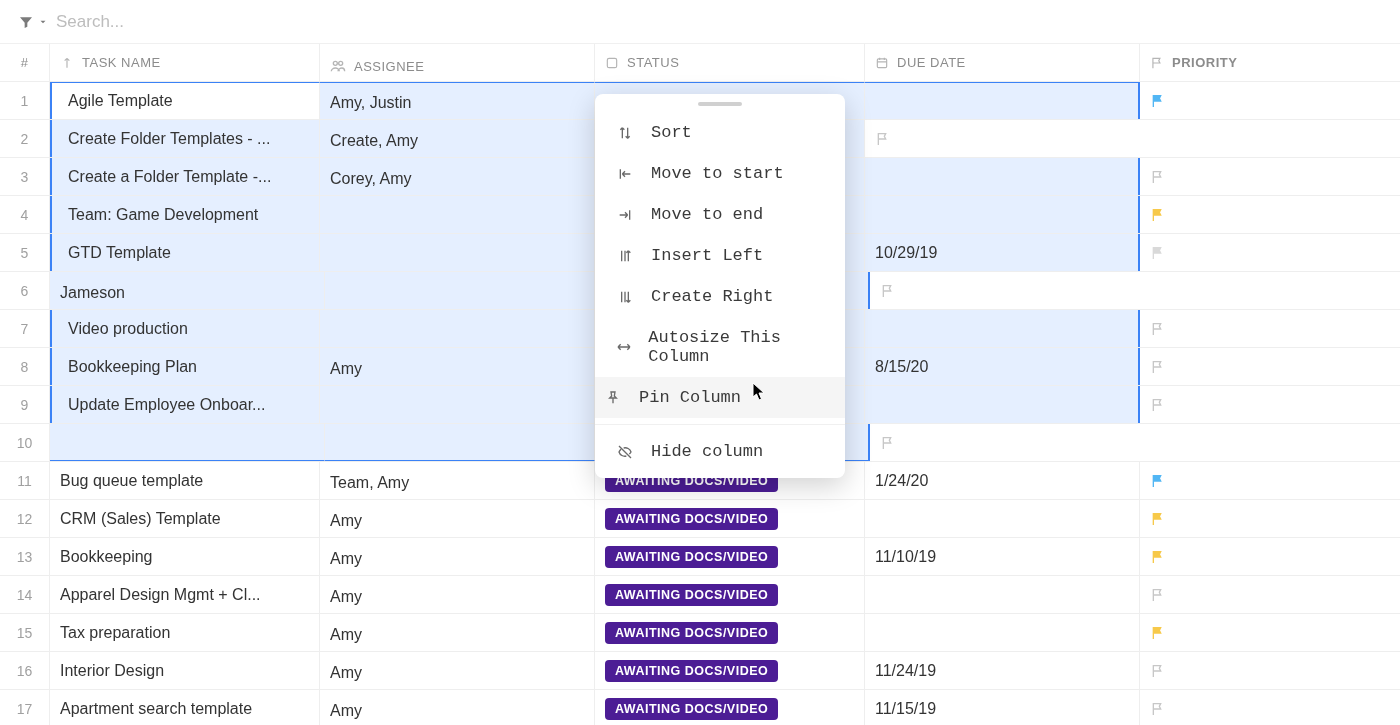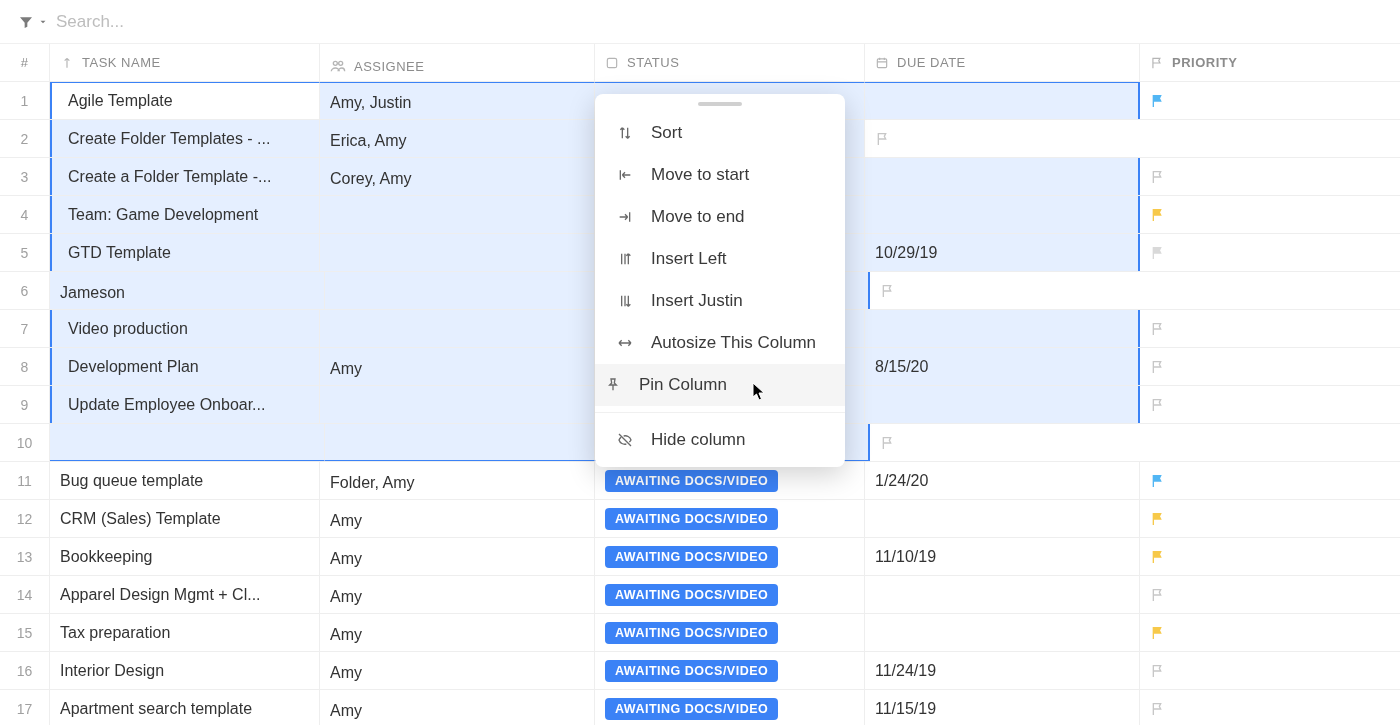--- a/index.html
+++ b/index.html
@@ -83,21 +83,21 @@
   .row.selected.last-selected .col-task,
   .row.selected.last-selected .col-assignee,
   .row.selected.last-selected .col-status,
   .row.selected.last-selected .col-due { border-bottom: 1px solid #3b82f6; }
   .selection-right-edge {
     border-right: 2px solid #3b82f6 !important;
   }
 
   
   .status-badge {
-    background: #3b82f6;
+    background: #4c1d95;
     color: #fff;
     font-size: 12.5px;
     font-weight: 600;
     letter-spacing: 0.5px;
     padding: 4px 10px;
     border-radius: 4px;
   }
 
   
   .flag {
@@ -112,20 +112,21 @@
   .context-menu {
     position: absolute;
     top: 94px;
     left: 595px;
     width: 250px;
     background: #fff;
     border-radius: 8px;
     box-shadow: 0 8px 28px rgba(0,0,0,0.18);
     padding: 6px 0;
     z-index: 50;
+    font-family: Liberation Mono, monospace;
   }
   .context-menu .drag-handle {
     width: 44px; height: 4px; border-radius: 3px; background: #d0d0d0;
     margin: 2px auto 6px;
   }
   .menu-item {
     display: flex;
     align-items: center;
     gap: 16px;
     padding: 11px 20px;
@@ -214,21 +215,21 @@
           <span class="flag flag-blue">
             <svg width="16" height="16" viewBox="0 0 24 24" stroke-width="2">
               <path d="M5 3v18M5 4h11l-2 4 2 4H5z"></path>
             </svg>
           </span>
         </div>
       </div>
       <div class="row selected">
         <div class="cell col-num">2</div>
         <div class="cell col-task">Create Folder Templates - ...</div>
-        <div class="cell col-assignee">Erica, Amy</div>
+        <div class="cell col-assignee">Create, Amy</div>
         <div class="cell col-status"></div>
         <div class="cell col-priority">
           <span class="flag flag-outline">
             <svg width="16" height="16" viewBox="0 0 24 24" stroke-width="2">
               <path d="M5 3v18M5 4h11l-2 4 2 4H5z"></path>
             </svg>
           </span>
         </div>
       </div>
       <div class="row selected">
@@ -295,21 +296,21 @@
         <div class="cell col-priority">
           <span class="flag flag-outline">
             <svg width="16" height="16" viewBox="0 0 24 24" stroke-width="2">
               <path d="M5 3v18M5 4h11l-2 4 2 4H5z"></path>
             </svg>
           </span>
         </div>
       </div>
       <div class="row selected">
         <div class="cell col-num">8</div>
-        <div class="cell col-task">Development Plan</div>
+        <div class="cell col-task">Bookkeeping Plan</div>
         <div class="cell col-assignee">Amy</div>
         <div class="cell col-status"></div>
         <div class="cell col-due selection-right-edge">8/15/20</div>
         <div class="cell col-priority">
           <span class="flag flag-outline">
             <svg width="16" height="16" viewBox="0 0 24 24" stroke-width="2">
               <path d="M5 3v18M5 4h11l-2 4 2 4H5z"></path>
             </svg>
           </span>
         </div>
@@ -337,21 +338,21 @@
           <span class="flag flag-outline">
             <svg width="16" height="16" viewBox="0 0 24 24" stroke-width="2">
               <path d="M5 3v18M5 4h11l-2 4 2 4H5z"></path>
             </svg>
           </span>
         </div>
       </div>
       <div class="row">
         <div class="cell col-num">11</div>
         <div class="cell col-task">Bug queue template</div>
-        <div class="cell col-assignee">Folder, Amy</div>
+        <div class="cell col-assignee">Team, Amy</div>
         <div class="cell col-status">
           <span class="status-badge">AWAITING DOCS/VIDEO</span>
         </div>
         <div class="cell col-due">1/24/20</div>
         <div class="cell col-priority">
           <span class="flag flag-blue">
             <svg width="16" height="16" viewBox="0 0 24 24" stroke-width="2">
               <path d="M5 3v18M5 4h11l-2 4 2 4H5z"></path>
             </svg>
           </span>
@@ -489,21 +490,21 @@
         </svg>
       </span>
     <span>Insert Left</span>
   </div>
   <div class="menu-item">
     <span class="menu-icon">
         <svg width="16" height="16" viewBox="0 0 24 24" fill="none" stroke="#6a6a6a" stroke-width="2">
           <path d="M7 4v16M12 4v16M17 4v16M17 20l3-3M17 20l-3-3"></path>
         </svg>
       </span>
-    <span>Insert Justin</span>
+    <span>Create Right</span>
   </div>
   <div class="menu-item">
     <span class="menu-icon">
         <svg width="16" height="16" viewBox="0 0 24 24" fill="none" stroke="#6a6a6a" stroke-width="2">
           <path d="M3 12h18M3 12l4-4M3 12l4 4M21 12l-4-4M21 12l-4 4"></path>
         </svg>
       </span>
     <span>Autosize This Column</span>
   </div>
   <div class="menu-item hovered">

